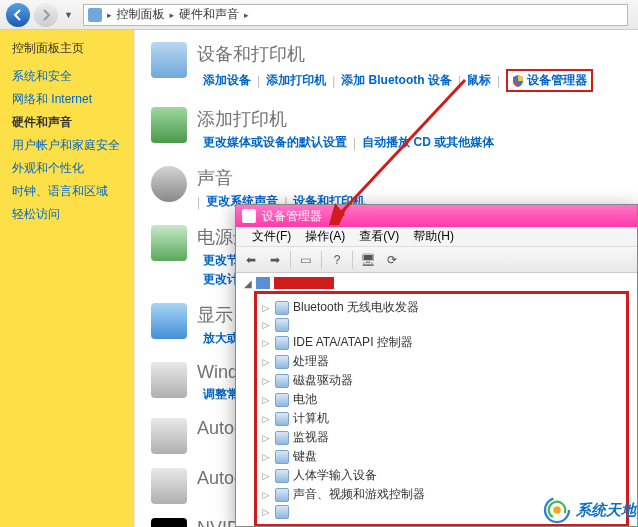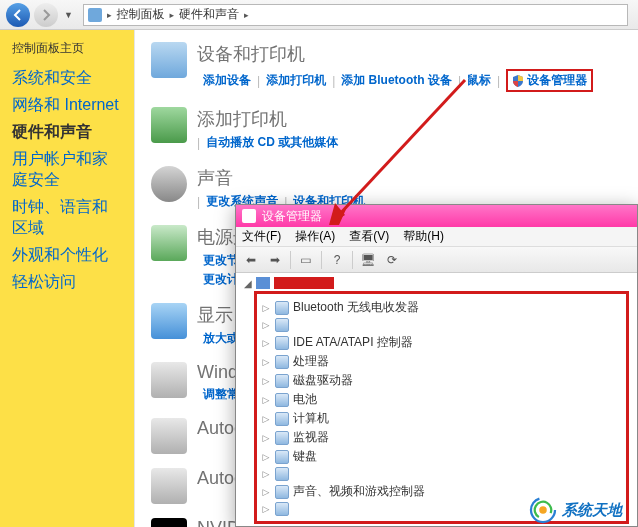--- a/index.html
+++ b/index.html
@@ -10,21 +10,21 @@
 .nav-btn { width: 24px; height: 24px; border-radius: 50%; background: linear-gradient(#56a0e6,#1d5ab3); display: flex; align-items: center; justify-content: center; color: #fff; font-size: 14px; cursor: pointer; }
 .nav-btn.disabled { background: linear-gradient(#eee,#ccc); color:#999; }
 .breadcrumb { flex: 1; height: 22px; border: 1px solid #b8b8b8; background: #fff; display: flex; align-items: center; padding: 0 4px; gap: 3px; font-size: 12px; color: #333; margin: 0 4px; }
 .bc-icon { width: 14px; height: 14px; background: #6fa8dc; border-radius: 2px; }
 .chev { color:#555; font-size:9px; padding:0 2px; }
 
 
 .main { display: flex; height: calc(100% - 30px); }
 .sidebar { width: 135px; background: #fde047; padding: 10px 12px; border-right: 1px solid #e5e5e5; }
 .sb-title { font-size: 12px; color: #333; margin-bottom: 8px; }
-.sb-link { font-size: 16px; color: #0066cc; padding: 3px 0; cursor: pointer; }
+.sb-link { font-size: 12px; color: #0066cc; padding: 3px 0; cursor: pointer; }
 .sb-link.active { color: #333; font-weight: bold; }
 .content { flex: 1; padding: 12px 16px; overflow: hidden; }
 
 .category { display: flex; gap: 10px; margin-bottom: 14px; }
 .cat-icon { width: 36px; height: 36px; flex-shrink: 0; display: flex; align-items: center; justify-content: center; font-size: 24px; border-radius: 4px; }
 .ci-devices { background: linear-gradient(#b9d8f1,#6fa8dc); }
 .ci-autoplay { background: linear-gradient(#9fd89f,#4a9a4a); }
 .ci-sound { background: linear-gradient(#d4d4d4,#888); border-radius: 50%; }
 .ci-power { background: linear-gradient(#c9e9c9,#5aa85a); }
 .ci-display { background: linear-gradient(#a8d4f5,#4590d8); }
@@ -40,38 +40,38 @@
 .dm-box { border: 2px solid #d21b1b; padding: 1px 4px; display: inline-flex; align-items: center; gap: 3px; }
 .dm-shield { width: 12px; height: 12px; }
 
 
 .arrow { position: absolute; left: 325px; top: 75px; width: 150px; height: 150px; pointer-events: none; z-index: 5; }
 
 
 .dm-window { position: absolute; left: 235px; top: 204px; width: 403px; height: 323px; background: #fff; border: 1px solid #888; box-shadow: 0 4px 18px rgba(0,0,0,0.35); z-index: 4; }
 .dm-title { height: 22px; background: linear-gradient(#ff75c8,#ff3aa8); color: #fff; display: flex; align-items: center; gap: 6px; padding: 0 6px; font-size: 12px; }
 .dm-title-icon { width: 14px; height: 14px; background: #fff; border-radius: 2px; }
-.dm-menu { height: 20px; background: #f5f5f5; border-bottom: 1px solid #ddd; display: flex; align-items:center; font-size: 12px; padding: 0 0; gap: 2px; }
+.dm-menu { height: 20px; background: #f5f5f5; border-bottom: 1px solid #ddd; display: flex; align-items:center; font-size: 12px; padding: 0 10px; gap: 2px; }
 .dm-menu span { padding: 0 6px; cursor: pointer; }
 .dm-toolbar { height: 26px; background: linear-gradient(#f8f8f8,#e8e8e8); border-bottom: 1px solid #ccc; display: flex; align-items: center; gap: 2px; padding: 0 4px; }
 .tb-btn { width: 22px; height: 20px; border: 1px solid transparent; display: flex; align-items: center; justify-content: center; font-size: 12px; color: #555; cursor: pointer; }
 .tb-sep { width: 1px; height: 18px; background: #ccc; margin: 0 2px; }
 
 .dm-body { height: calc(100% - 68px); overflow: hidden; padding: 4px 8px; position: relative; }
 .tree-root { display: flex; align-items: center; gap: 4px; font-size: 12px; margin-bottom: 2px; }
 .tree-root .exp { color: #666; font-size: 10px; }
 .tree-root .pc-icon { width: 14px; height: 12px; background: #5a8fd6; }
 .tree-root .pc-name { background: #d21b1b; color: transparent; width: 60px; height: 12px; }
 .tree-box { border: 3px solid #d21b1b; margin: 2px 0 0 10px; padding: 4px 6px 4px 4px; }
 .tree-item { display: flex; align-items: center; gap: 4px; font-size: 12px; color: #333; padding: 1px 0; cursor: pointer; }
 .tree-item .exp { color: #888; font-size: 9px; width: 10px; text-align: center; }
 .tree-item .dev-icon { width: 14px; height: 14px; background: linear-gradient(#d9e8f7,#8fb8e0); border: 1px solid #7aa3cf; border-radius: 2px; flex-shrink:0; }
 
 
-.watermark { position: absolute; right: 16px; bottom: 2px; display: flex; align-items: center; gap: 4px; z-index: 20; font-size: 15px; font-weight: bold; font-style: italic; color: #1171c2; }
+.watermark { position: absolute; right: 2px; bottom: 2px; display: flex; align-items: center; gap: 4px; z-index: 20; font-size: 15px; font-weight: bold; font-style: italic; color: #1171c2; }
 .wm-icon { width: 30px; height: 30px; }
 .wm-icon circle.arc { fill:none; stroke-width:3; }
 </style>
 </head>
 <body>
 
 <div class="nav-bar">
   <div class="nav-btn">
     <svg width="12" height="12" viewBox="0 0 12 12">
         <path d="M8 1 L3 6 L8 11" stroke="#fff" stroke-width="2" fill="none"></path>
@@ -94,22 +94,22 @@
 </div>
 
 <div class="main">
 
   <div class="sidebar">
     <div class="sb-title">控制面板主页</div>
     <div class="sb-link">系统和安全</div>
     <div class="sb-link">网络和 Internet</div>
     <div class="sb-link active">硬件和声音</div>
     <div class="sb-link">用户帐户和家庭安全</div>
+    <div class="sb-link">外观和个性化</div>
     <div class="sb-link">时钟、语言和区域</div>
-    <div class="sb-link">外观和个性化</div>
     <div class="sb-link">轻松访问</div>
   </div>
 
   <div class="content" id="content">
       <div class="category">
         <div class="cat-icon ci-devices"></div>
         <div class="cat-body">
           <div class="cat-title">设备和打印机</div>
           <div class="cat-links">
             <span class="cat-link">添加设备</span>
@@ -129,20 +129,21 @@
                 <span>设备管理器</span>
               </span></span>
           </div>
         </div>
       </div>
       <div class="category">
         <div class="cat-icon ci-autoplay"></div>
         <div class="cat-body">
           <div class="cat-title">添加打印机</div>
           <div class="cat-links">
+            <span class="cat-link">更改媒体或设备的默认设置</span>
             <span class="link-sep">|</span>
             <span class="cat-link">自动播放 CD 或其他媒体</span>
           </div>
         </div>
       </div>
       <div class="category">
         <div class="cat-icon ci-sound"></div>
         <div class="cat-body">
           <div class="cat-title">声音</div>
           <div class="cat-links">
@@ -287,20 +288,21 @@
           <span>监视器</span>
         </div>
         <div class="tree-item">
           <span class="exp">▷</span>
           <span class="dev-icon"></span>
           <span>键盘</span>
         </div>
         <div class="tree-item">
           <span class="exp">▷</span>
           <span class="dev-icon"></span>
+          <span>人体学输入设备</span>
         </div>
         <div class="tree-item">
           <span class="exp">▷</span>
           <span class="dev-icon"></span>
           <span>声音、视频和游戏控制器</span>
         </div>
         <div class="tree-item">
           <span class="exp">▷</span>
           <span class="dev-icon"></span>
         </div>

